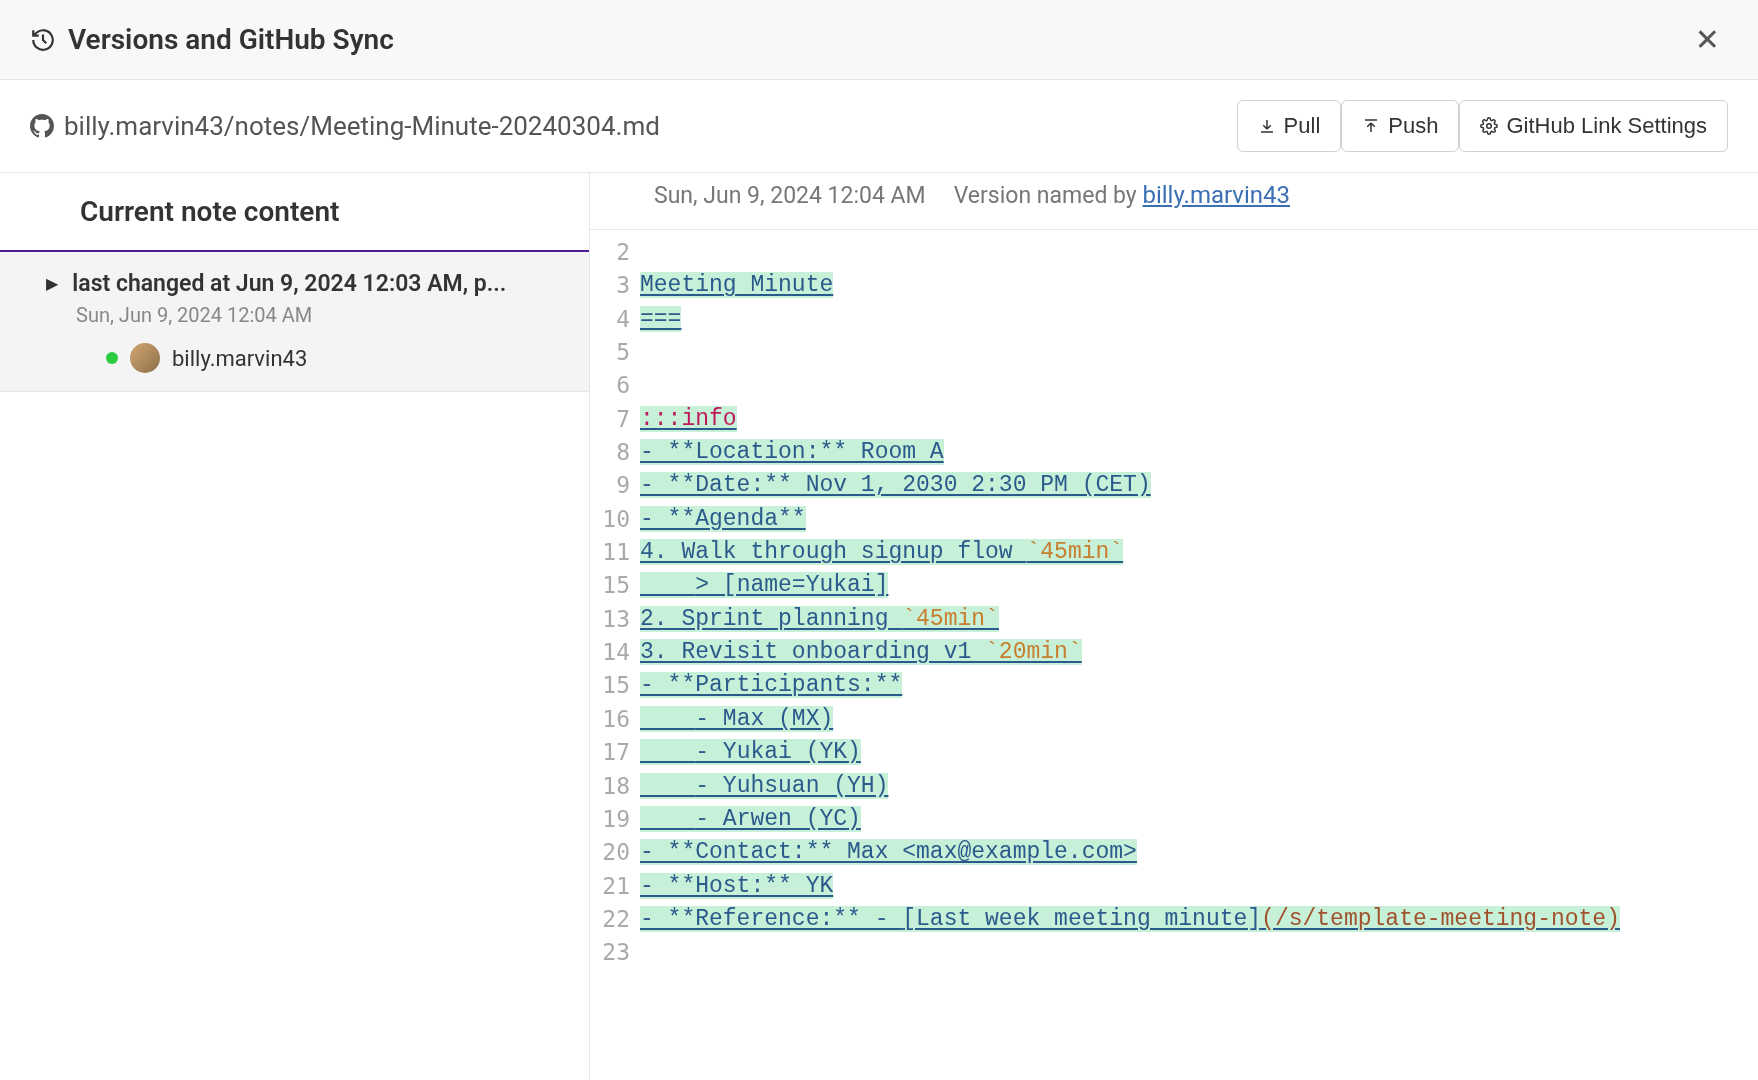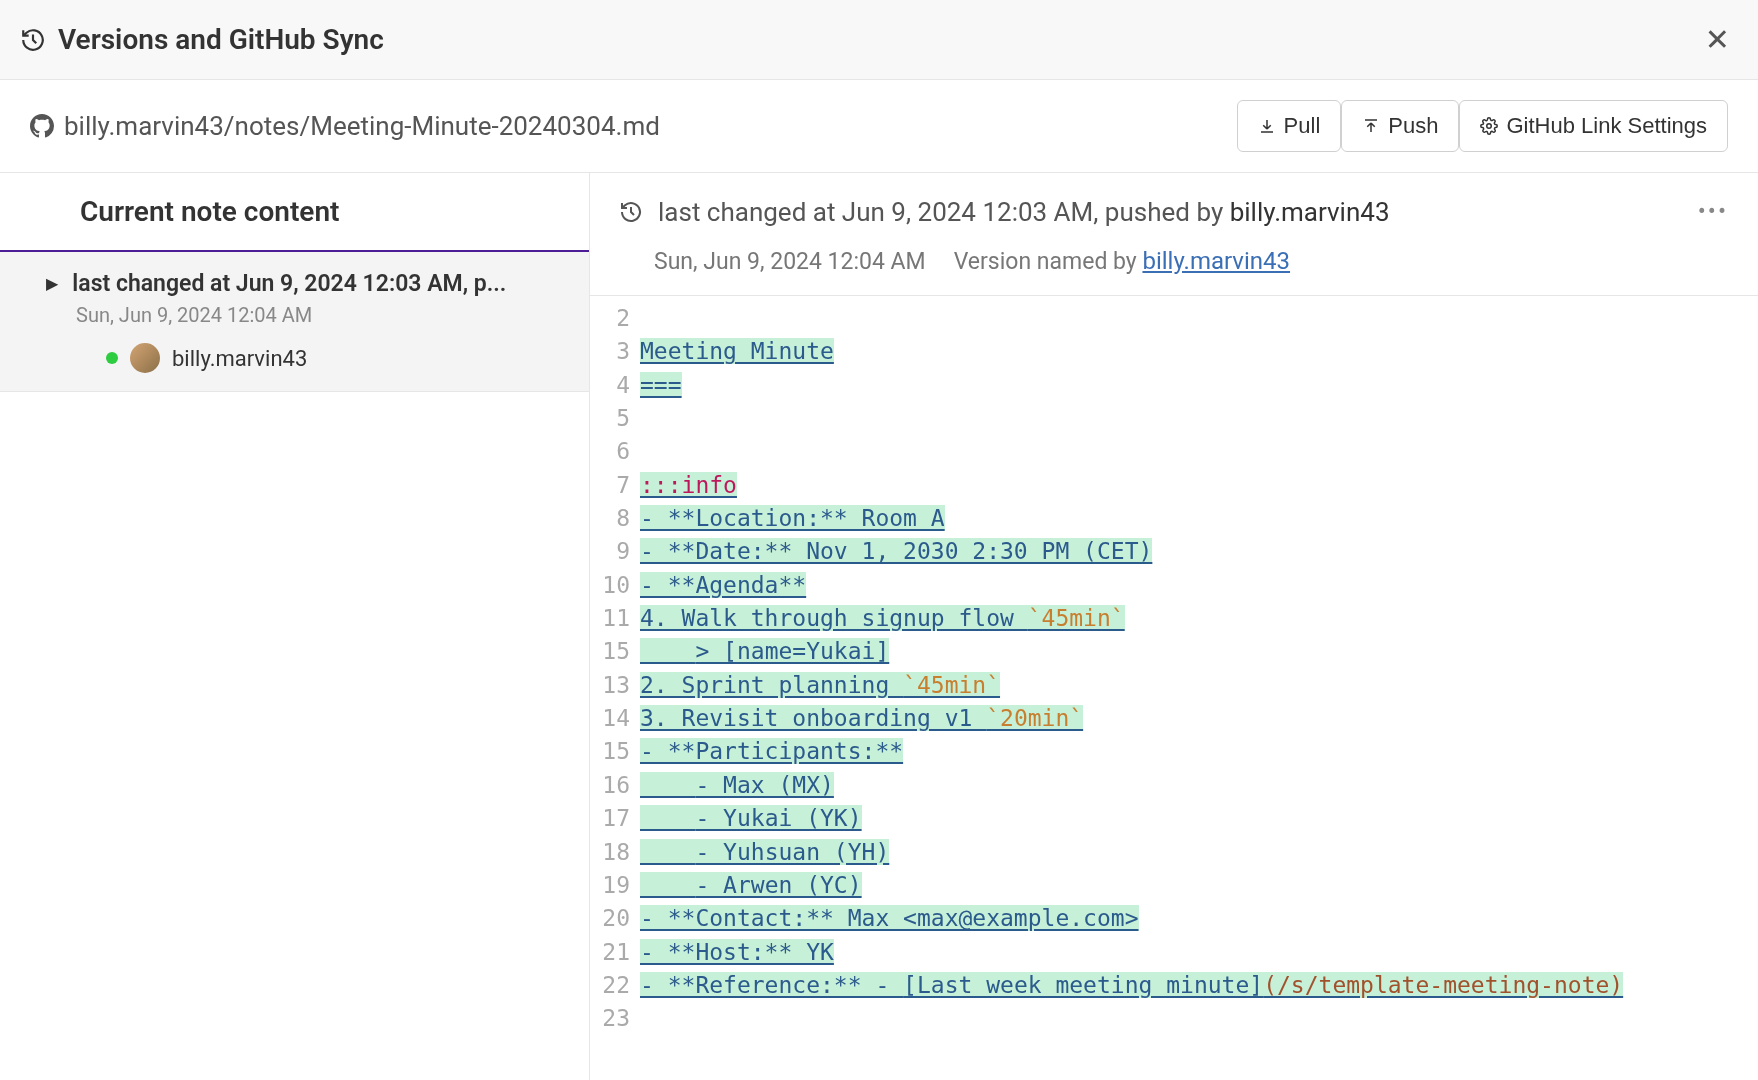--- a/index.html
+++ b/index.html
@@ -8,21 +8,21 @@
       background: #fff;
       color: #333;
       width: 1758px;
       height: 1080px;
       overflow: hidden;
     }
     .header {
       display: flex;
       align-items: center;
       justify-content: space-between;
-      padding: 18px 20px;
+      padding: 18px 30px;
       background: #f8f8f8;
       border-bottom: 1px solid #e6e6e6;
     }
     .header-left {
       display: flex;
       align-items: center;
       gap: 12px;
     }
     .header-title {
       font-size: 28px;
@@ -211,20 +211,21 @@
       text-align: right;
       color: #aaa;
       padding-right: 10px;
       flex-shrink: 0;
       user-select: none;
     }
     .line-content {
       flex: 1;
       white-space: pre-wrap;
       word-break: break-all;
+      font-family: Liberation Mono, monospace;
     }
     .hl {
       background: #c7f0d8;
       text-decoration: underline;
       text-decoration-color: #2b5a8c;
       text-underline-offset: 3px;
     }
     .c-blue { color: #2b5a8c; }
     .c-orange { color: #c77e2e; }
     .c-brown { color: #a0522d; }
@@ -290,36 +291,20 @@
       <div class="version-date">Sun, Jun 9, 2024 12:04 AM</div>
       <div class="version-author">
         <span class="dot-green"></span>
         <span class="avatar"></span>
         <span class="author-name">billy.marvin43</span>
       </div>
     </div>
   </div>
 
   <div class="content">
-    <div class="content-header">
-      <div class="content-header-left">
-        <span class="history-icon">
-          <svg viewBox="0 0 24 24" width="24" height="24" fill="none" stroke="#555" stroke-width="2">
-            <path d="M3 12a9 9 0 1 0 3-6.7L3 8"></path>
-            <polyline points="3 3 3 8 8 8"></polyline>
-            <polyline points="12 7 12 12 15 15"></polyline>
-          </svg>
-        </span>
-        <span class="content-title">
-          <span>last changed at Jun 9, 2024 12:03 AM, pushed by</span>
-          <span class="user-link">billy.marvin43</span>
-        </span>
-      </div>
-      <span class="more-icon">•••</span>
-    </div>
     <div class="content-subheader">
       <span class="content-date">Sun, Jun 9, 2024 12:04 AM</span>
       <span class="named-by">
         <span>Version named by</span>
         <a class="named-by-link">billy.marvin43</a>
       </span>
     </div>
     <div class="code-area" id="code-area">
         <div class="code-line">
           <span class="line-num">2</span>

